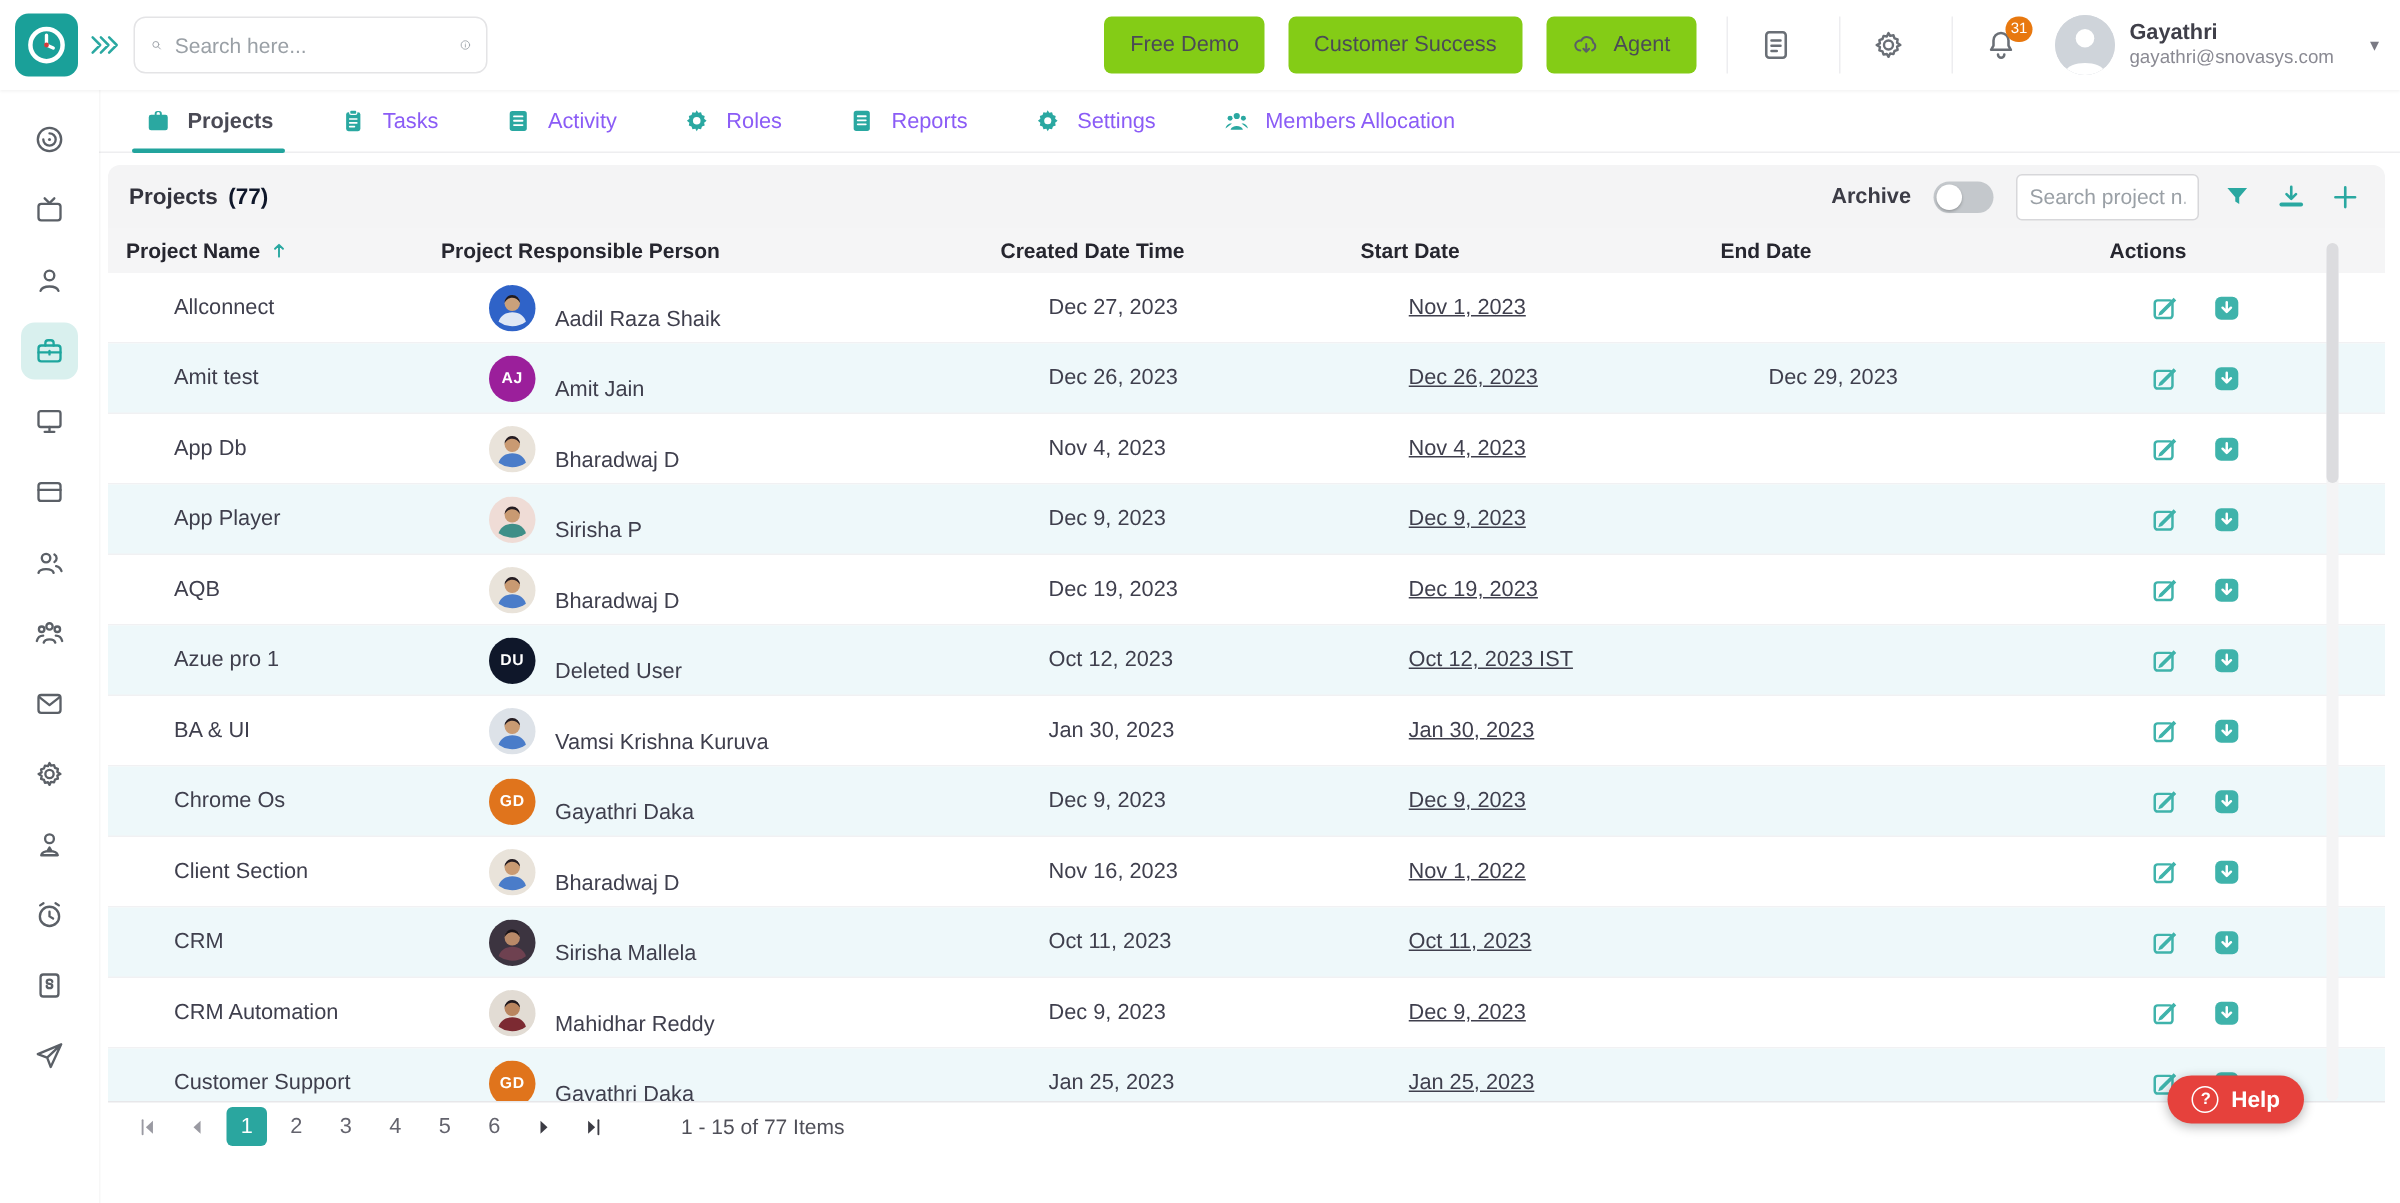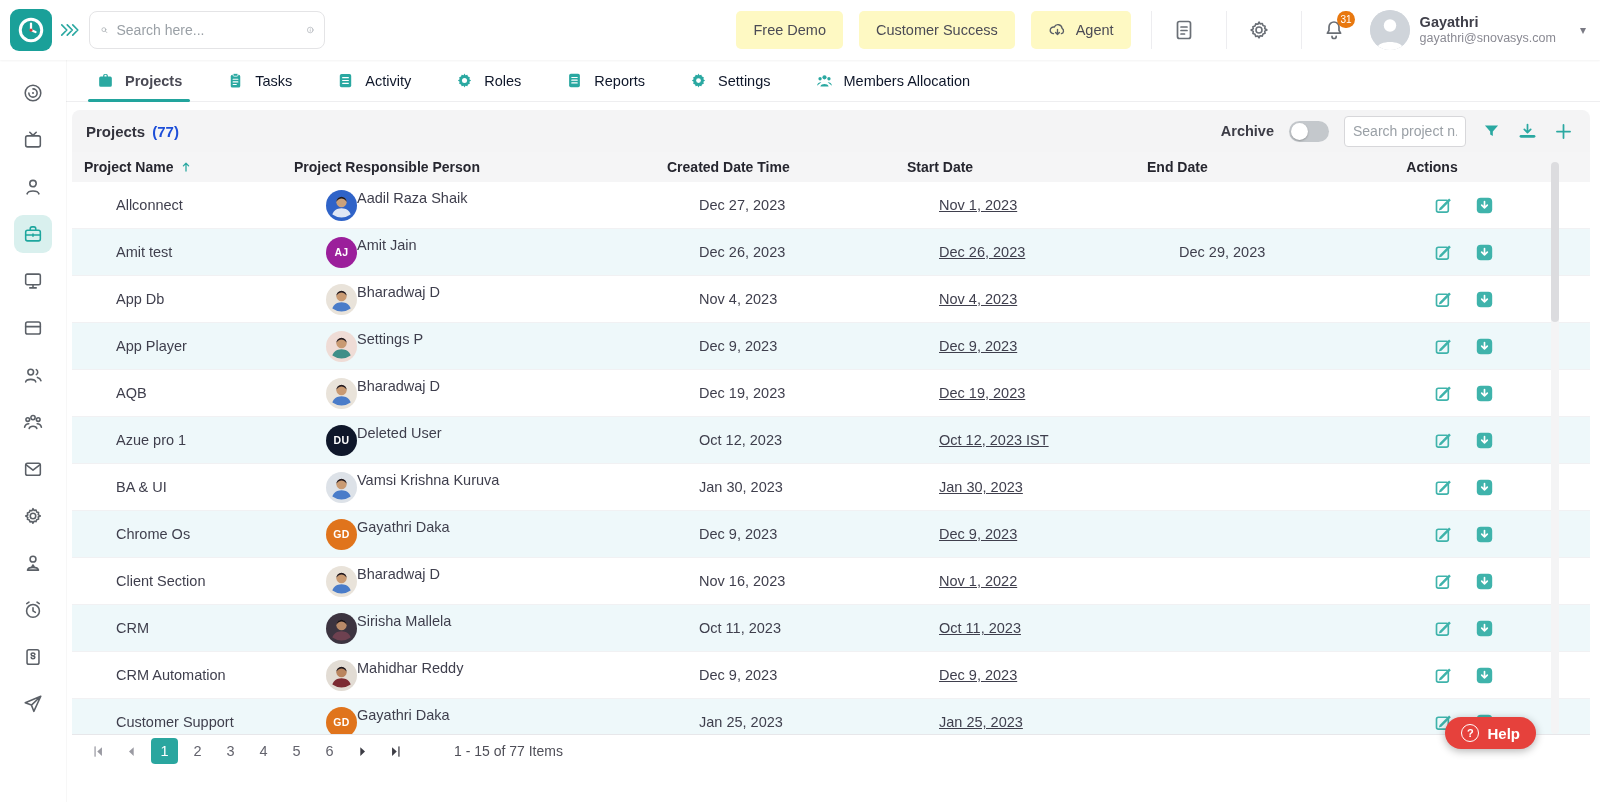--- a/index.html
+++ b/index.html
@@ -17,21 +17,21 @@
     display:flex;align-items:center;justify-content:center;flex:0 0 42px;cursor:pointer;}
   .logo svg{width:30px;height:30px;}
   .chevrons{color:#2aa8a1;margin:0 8px 0 7px;width:22px;height:16px;cursor:pointer;}
   .searchbar{width:236px;height:38px;border:1px solid #e4e4e6;border-radius:8px;background:#fff;
     display:flex;align-items:center;padding:0 10px;gap:8px;}
   .searchbar .sic{width:18px;height:18px;color:#9aa0a6;}
   .searchbar input{border:none;outline:none;flex:1;font-size:14px;color:#444;background:transparent;
     font-family:"Liberation Sans",sans-serif;}
   ::placeholder{color:#9aa0a6;}
   .hdr-right{margin-left:auto;display:flex;align-items:center;padding-right:14px;}
-  .hbtn{background:#fef9c3;border:none;border-radius:5px;height:38px;padding:0 17px;font-size:14.5px;
+  .hbtn{background:#84cc16;border:none;border-radius:5px;height:38px;padding:0 17px;font-size:14.5px;
     color:#4b4b55;display:flex;gap:9px;align-items:center;margin-left:16px;cursor:pointer;
     font-family:"Liberation Sans",sans-serif;}
   .hbtn .cic{width:19px;height:19px;color:#5a5f66;}
   .sep{width:1px;height:38px;background:#ededf0;margin:0 10px 0 20px;}
   .hicon{width:24px;height:24px;color:#6a6f76;margin:0 10px;position:relative;cursor:pointer;background:none;border:none;padding:0;}
   .badge{position:absolute;top:-7px;right:-9px;background:#e8780f;color:#fff;font-size:10px;
     font-weight:400;min-width:17px;height:17px;border-radius:9px;display:flex;align-items:center;
     justify-content:center;padding:0 3px;}
   .user{display:flex;align-items:center;gap:10px;margin-left:14px;cursor:pointer;}
   .uavatar{width:40px;height:40px;border-radius:50%;background:#d3d7dd;overflow:hidden;flex:0 0 40px;}
@@ -46,32 +46,32 @@
     box-shadow:1px 0 0 rgba(0,0,0,.03);}
   .side-item{width:38px;height:38px;display:flex;align-items:center;justify-content:center;
     color:#5b6067;border-radius:9px;cursor:pointer;flex:0 0 38px;}
   .side-item svg{width:22px;height:22px;}
   .side-item.active{background:#d9f0ee;color:#1ea69e;}
 
   
   .main{position:absolute;left:66px;top:60px;width:1534px;height:742px;background:#fff;}
   .tabbar{height:42px;display:flex;align-items:center;gap:44px;padding-left:30px;
     border-bottom:1px solid #eeeef0;background:#fff;}
-  .tab{display:flex;align-items:center;gap:10px;font-size:14.5px;color:#0f172a;height:100%;
+  .tab{display:flex;align-items:center;gap:10px;font-size:14.5px;color:#8b5cf6;height:100%;
     position:relative;cursor:pointer;white-space:nowrap;}
   .tab .tico{color:#2aa8a1;width:19px;height:19px;}
   .tab.active{color:#4a4a55;font-weight:600;}
   .tab.active::after{content:"";position:absolute;left:-8px;right:-8px;bottom:-1px;height:3px;
     background:#22a49d;border-radius:2px;}
 
   .content{padding:8px 10px 0 6px;}
   .toolbar{height:42px;background:#f4f4f5;border-radius:8px 8px 0 0;display:flex;align-items:center;
     padding:0 16px 0 14px;}
   .ttl{font-size:15px;font-weight:700;color:#33333d;}
-  .tcount{font-size:15px;font-weight:700;color:#1d4ed8;margin-left:7px;}
+  .tcount{font-size:15px;font-weight:700;color:#0f172a;margin-left:7px;}
   .toolbar-right{margin-left:auto;display:flex;align-items:center;gap:15px;}
   .archive-label{font-weight:700;font-size:14.5px;color:#3c3c46;}
   .switch{width:40px;height:21px;background:#c4c8cc;border-radius:11px;position:relative;cursor:pointer;border:none;}
   .switch::after{content:"";position:absolute;left:2px;top:2px;width:17px;height:17px;background:#fff;
     border-radius:50%;box-shadow:0 1px 2px rgba(0,0,0,.25);}
   .psearch{width:122px;height:31px;border:1px solid #d7d7da;border-radius:4px;padding:0 8px;
     font-size:14px;color:#555;outline:none;font-family:"Liberation Sans",sans-serif;}
   .tool-ic{width:21px;height:21px;color:#2aa8a1;background:none;border:none;padding:0;cursor:pointer;}
 
   .thead{height:30px;display:flex;align-items:center;background:#f5f5f6;font-weight:700;
@@ -83,21 +83,21 @@
   .w-end{width:230px;}
   .w-actions{width:110px;text-align:center;}
   .sort-ic{width:14px;height:14px;color:#2aa8a1;}
 
   .rows{height:552px;overflow:hidden;background:#fff;}
   .trow{height:47px;display:flex;align-items:center;border-bottom:1px solid #f1f1f3;background:#fff;
     font-size:14.5px;color:#3f3f4d;padding-left:12px;cursor:pointer;}
   .trow.alt{background:#eef8fa;}
   .c{overflow:hidden;white-space:nowrap;}
   .c.name{width:210px;margin-left:32px;}
-  .c.person{width:373px;display:flex;align-items:flex-start;}
+  .c.person{width:373px;display:flex;align-items:flex-end;gap:13px;}
   .c.created{width:240px;}
   .c.start{width:240px;text-decoration:underline;}
   .c.end{width:230px;}
   .c.actions{width:110px;display:flex;justify-content:center;align-items:center;}
   .av{width:31px;height:31px;border-radius:50%;flex:0 0 31px;overflow:hidden;display:flex;
     align-items:center;justify-content:center;}
   .av.ini{color:#fff;font-size:10.5px;font-weight:700;letter-spacing:.4px;}
   .av svg{width:31px;height:31px;}
   .act{background:none;border:none;color:#3fb3ab;width:21px;height:21px;padding:0;margin:0 10px;cursor:pointer;}
 
@@ -521,21 +521,21 @@
         <div class="trow alt">
           <div class="c name">App Player</div>
           <div class="c person">
             <span class="av" style="background:#efdcd6">
               <svg viewBox="0 0 32 32">
                 <circle cx="16" cy="12.6" r="5.3" fill="#c99a72"></circle>
                 <path d="M10.7 12.2 a5.3 5.3 0 0 1 10.6 0 c-1.7-2.6-3.4-3.4-5.3-3.4 s-3.6.8-5.3 3.4z" fill="#241c22"></path>
                 <path d="M16 18.8 c-5.2 0-8.4 2.9-9.4 6.5 a16 16 0 0 0 18.8 0 C24.4 21.7 21.2 18.8 16 18.8z" fill="#3f8f88"></path>
               </svg>
             </span>
-            <span>Settings P</span>
+            <span>Sirisha P</span>
           </div>
           <div class="c created">Dec 9, 2023</div>
           <div class="c start">Dec 9, 2023</div>
           <div class="c end"></div>
           <div class="c actions">
             <button class="act">
               <svg viewBox="0 0 24 24" width="100%" height="100%">
                 <rect x="4" y="6" width="13.5" height="13.5" rx="2.2" fill="none" stroke="currentColor" stroke-width="1.9"></rect>
                 <path d="M9.8 14.2 L18.6 5.4 l2-2 0 0 2 2 -2 2 -8.8 8.8 -3 1z" transform="translate(-2.2 .6)" fill="currentColor"></path>
               </svg>

